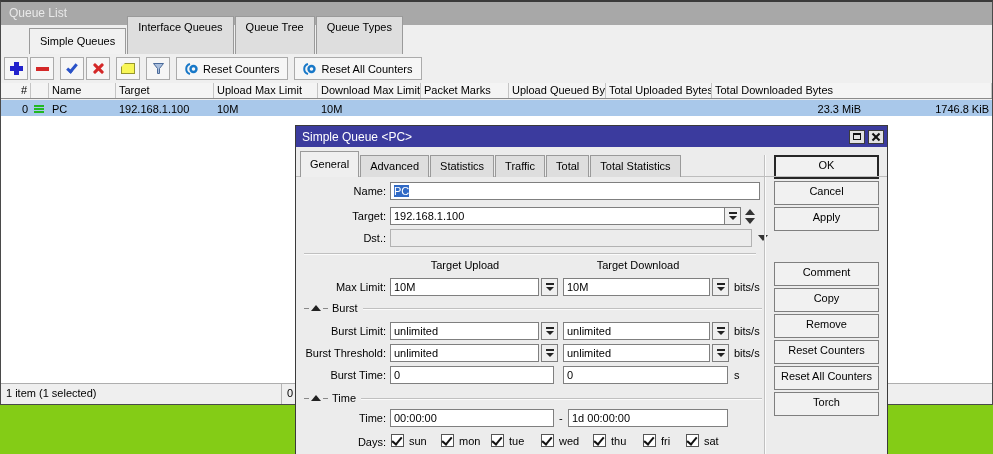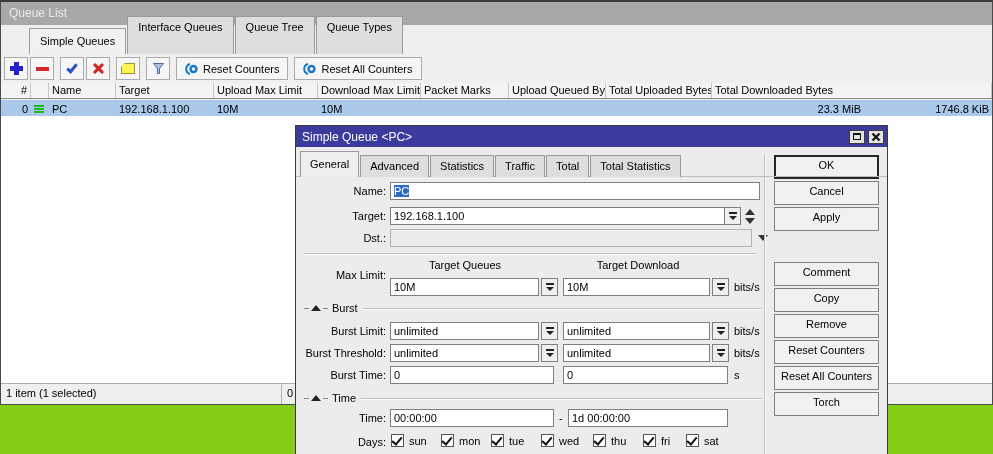--- a/index.html
+++ b/index.html
@@ -243,24 +243,24 @@
     </div>
 
     <div class="flabel" style="top:103px;">Dst.:</div>
     <div class="tfield disabled" style="left:94px; top:103px; width:362px;">
       <span></span>
     </div>
     <span class="tri-down" style="position:absolute; left:462px; top:109px;"></span>
 
     <div class="sepline" style="left:8px; top:127px; width:452px;"></div>
 
-    <div class="colhead" style="left:94px; top:132px; width:150px;">Target Queues</div>
+    <div class="colhead" style="left:94px; top:132px; width:150px;">Target Upload</div>
     <div class="colhead" style="left:267px; top:132px; width:150px;">Target Download</div>
 
-    <div class="flabel" style="top:140px;">Max Limit:</div>
+    <div class="flabel" style="top:152px;">Max Limit:</div>
     <div class="tfield" style="left:94px; top:152px; width:149px;"><span>10M</span></div>
     <div class="ddbtn" style="left:245px; top:152px;">
         <span class="bar"></span>
         <span class="tri"></span>
       </div>
     <div class="tfield" style="left:267px; top:152px; width:147px;"><span>10M</span></div>
     <div class="ddbtn" style="left:416px; top:152px;">
         <span class="bar"></span>
         <span class="tri"></span>
       </div>

